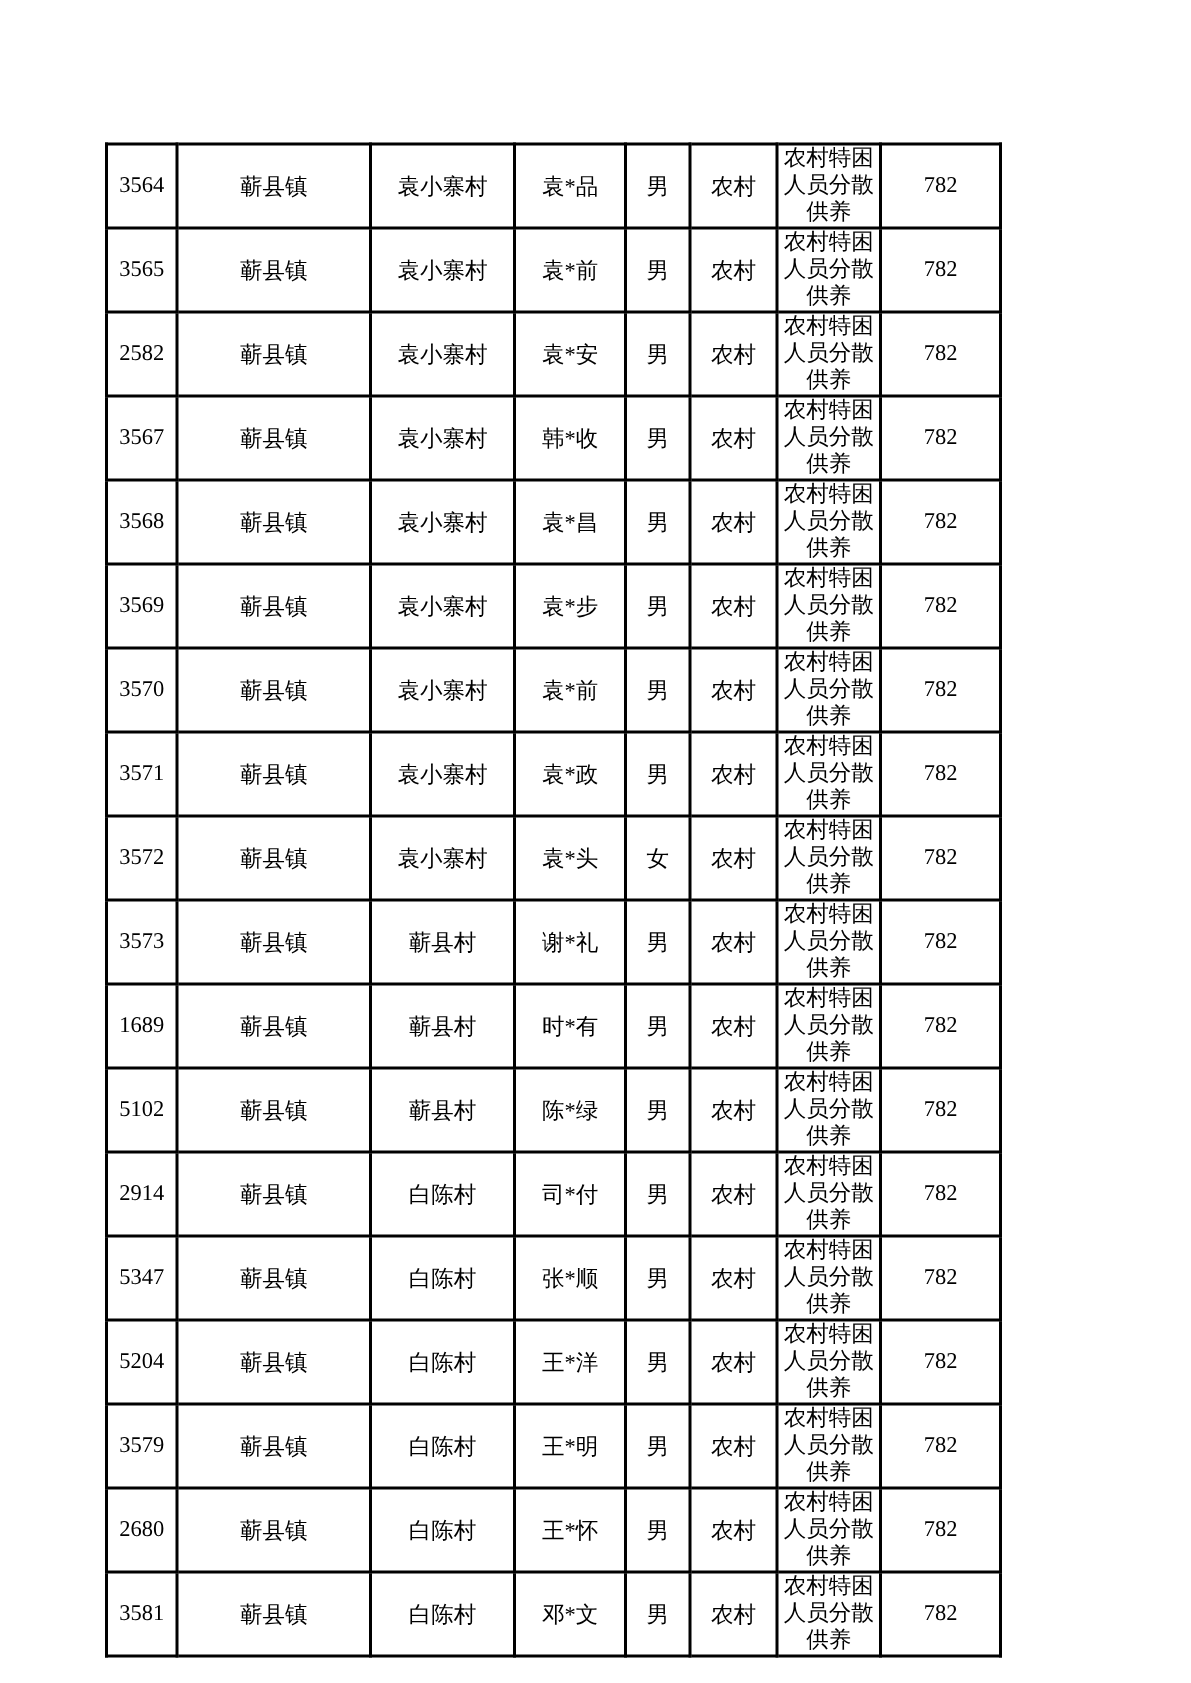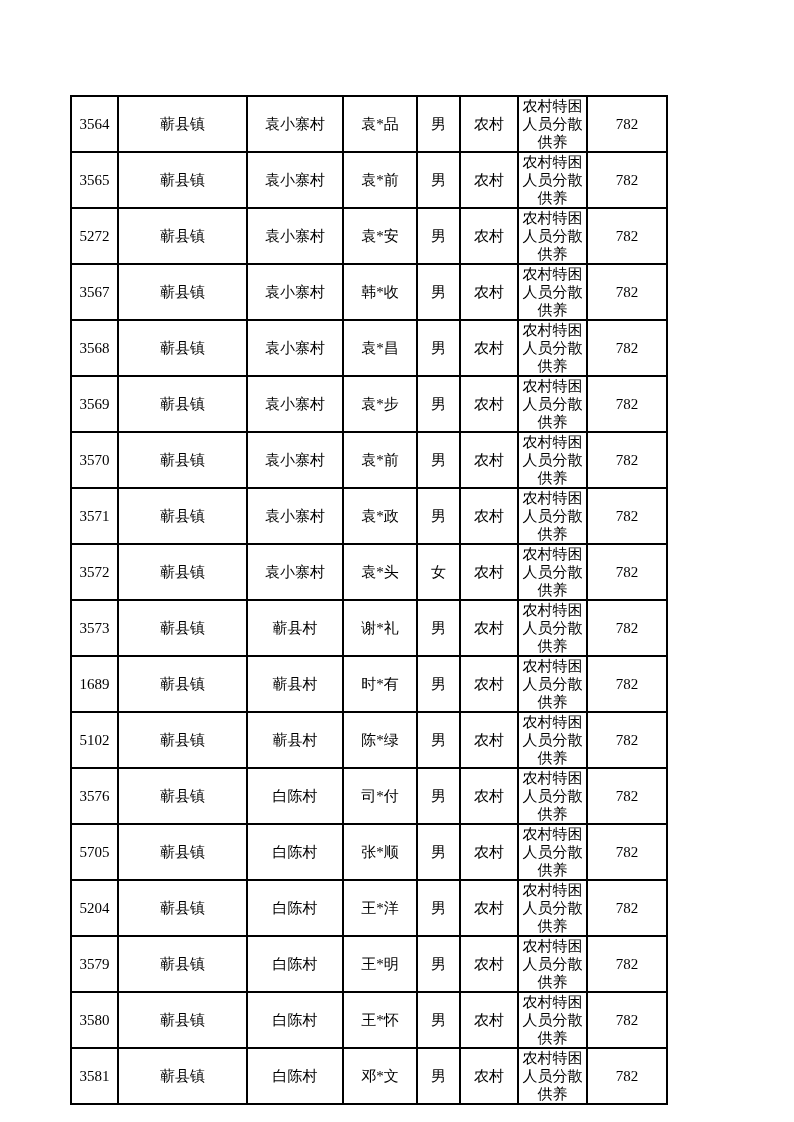--- a/index.html
+++ b/index.html
@@ -89,21 +89,21 @@
           <td class="col-village">袁小寨村</td>
           <td class="col-name">袁*前</td>
           <td class="col-gender">男</td>
           <td class="col-area">农村</td>
           <td class="col-category">
             <div class="wrap4">农村特困人员分散供养</div>
           </td>
           <td class="col-amount">782</td>
         </tr>
         <tr>
-          <td class="col-seq">5272</td>
+          <td class="col-seq">2582</td>
           <td class="col-town">蕲县镇</td>
           <td class="col-village">袁小寨村</td>
           <td class="col-name">袁*安</td>
           <td class="col-gender">男</td>
           <td class="col-area">农村</td>
           <td class="col-category">
             <div class="wrap4">农村特困人员分散供养</div>
           </td>
           <td class="col-amount">782</td>
         </tr>
@@ -209,33 +209,33 @@
           <td class="col-village">蕲县村</td>
           <td class="col-name">陈*绿</td>
           <td class="col-gender">男</td>
           <td class="col-area">农村</td>
           <td class="col-category">
             <div class="wrap4">农村特困人员分散供养</div>
           </td>
           <td class="col-amount">782</td>
         </tr>
         <tr>
-          <td class="col-seq">3576</td>
+          <td class="col-seq">2914</td>
           <td class="col-town">蕲县镇</td>
           <td class="col-village">白陈村</td>
           <td class="col-name">司*付</td>
           <td class="col-gender">男</td>
           <td class="col-area">农村</td>
           <td class="col-category">
             <div class="wrap4">农村特困人员分散供养</div>
           </td>
           <td class="col-amount">782</td>
         </tr>
         <tr>
-          <td class="col-seq">5705</td>
+          <td class="col-seq">5347</td>
           <td class="col-town">蕲县镇</td>
           <td class="col-village">白陈村</td>
           <td class="col-name">张*顺</td>
           <td class="col-gender">男</td>
           <td class="col-area">农村</td>
           <td class="col-category">
             <div class="wrap4">农村特困人员分散供养</div>
           </td>
           <td class="col-amount">782</td>
         </tr>
@@ -257,21 +257,21 @@
           <td class="col-village">白陈村</td>
           <td class="col-name">王*明</td>
           <td class="col-gender">男</td>
           <td class="col-area">农村</td>
           <td class="col-category">
             <div class="wrap4">农村特困人员分散供养</div>
           </td>
           <td class="col-amount">782</td>
         </tr>
         <tr>
-          <td class="col-seq">3580</td>
+          <td class="col-seq">2680</td>
           <td class="col-town">蕲县镇</td>
           <td class="col-village">白陈村</td>
           <td class="col-name">王*怀</td>
           <td class="col-gender">男</td>
           <td class="col-area">农村</td>
           <td class="col-category">
             <div class="wrap4">农村特困人员分散供养</div>
           </td>
           <td class="col-amount">782</td>
         </tr>

